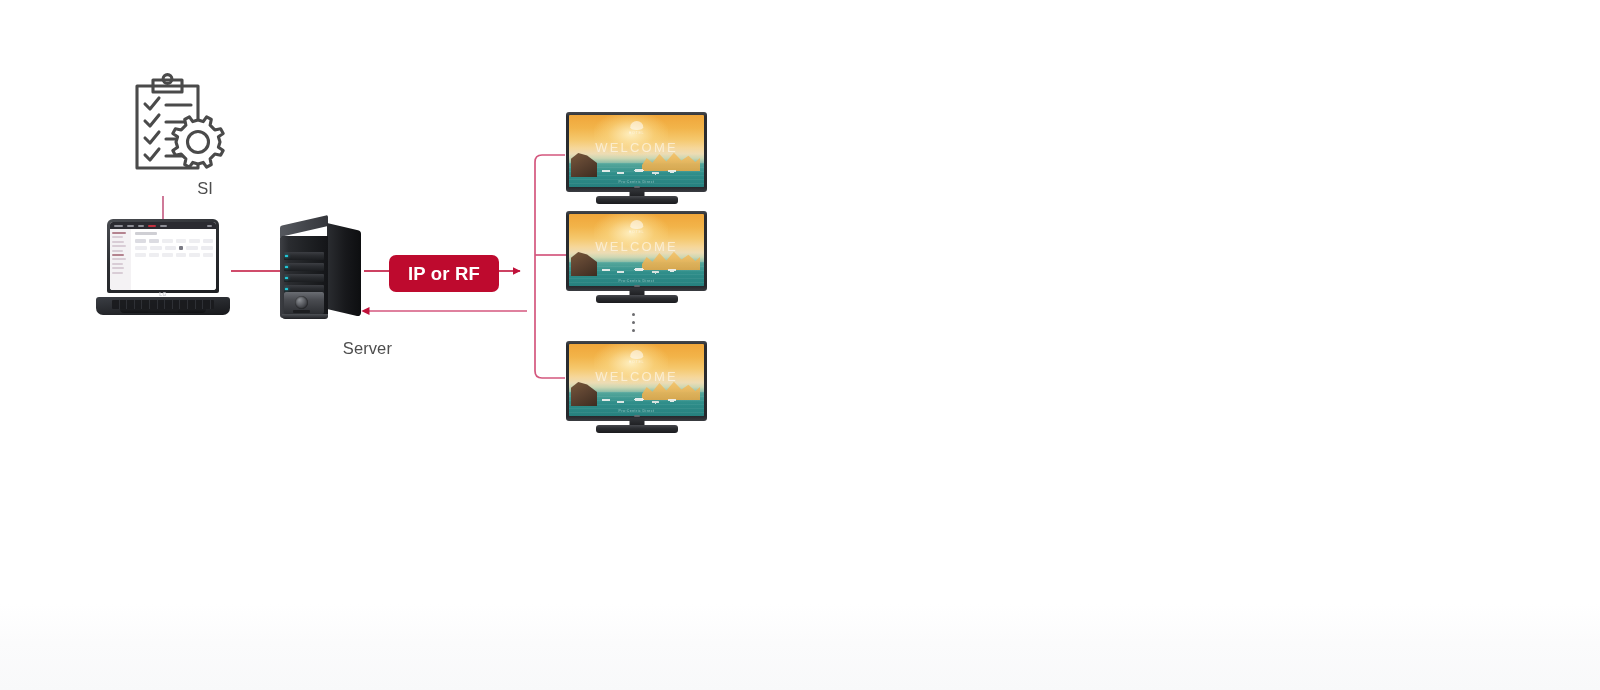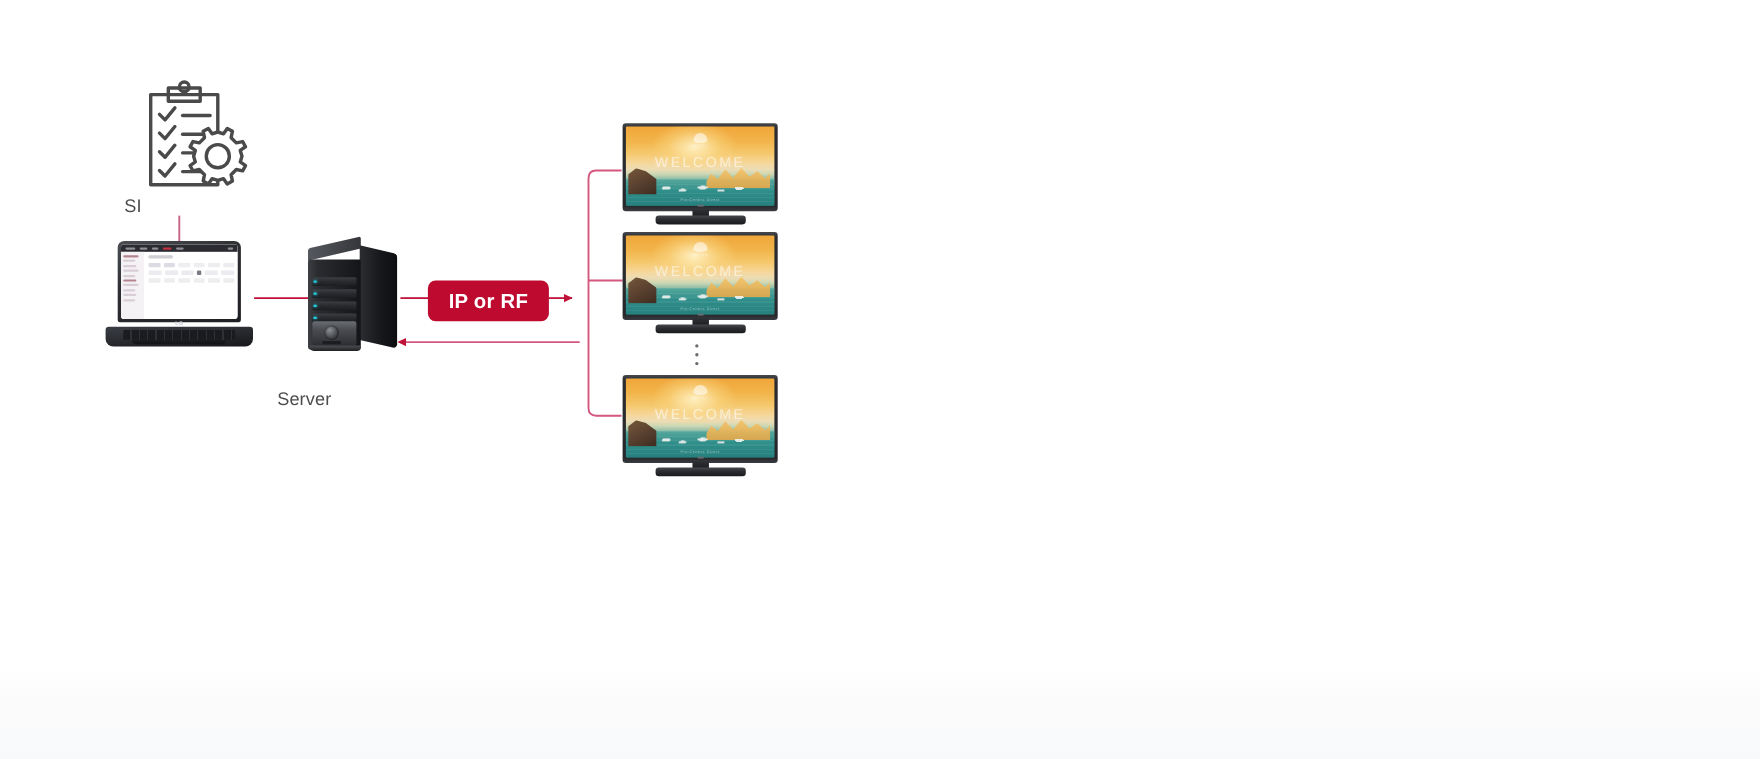--- a/index.html
+++ b/index.html
@@ -27,21 +27,21 @@
     bottom: 0;
     width: 1600px;
     height: 86px;
     background: linear-gradient(to bottom, #ffffff 0%, #fbfbfc 45%, #f8f9fa 100%);
   }
 
   .node { position: absolute; }
 
   .caption {
     position: absolute;
-    text-align: left;
+    text-align: right;
     font-size: 16.5px;
     line-height: 25px;
     color: #4d4d4d;
     white-space: nowrap;
     letter-spacing: .1px;
   }
 
   
   #wires {
     position: absolute;
@@ -415,21 +415,21 @@
         <div class="bay"></div>
         <div class="bay"></div>
       </div>
       <div class="srv-panel">
         <div class="power"></div>
         <div class="srv-slot"></div>
       </div>
       <div class="srv-foot"></div>
     </div>
   </div>
-  <div class="caption" style="left:252px; top:351px; width:140px;">Server</div>
+  <div class="caption" style="left:252px; top:336px; width:140px;">Server</div>
 
   <div class="ip-badge">IP or RF</div>
 
   <div class="tv t1 node">
     <div class="tv-frame">
       <div class="tv-screen">
         <div class="sun-glow"></div>
         <div class="water"></div>
         <div class="cliff"></div>
         <div class="resort"></div>

